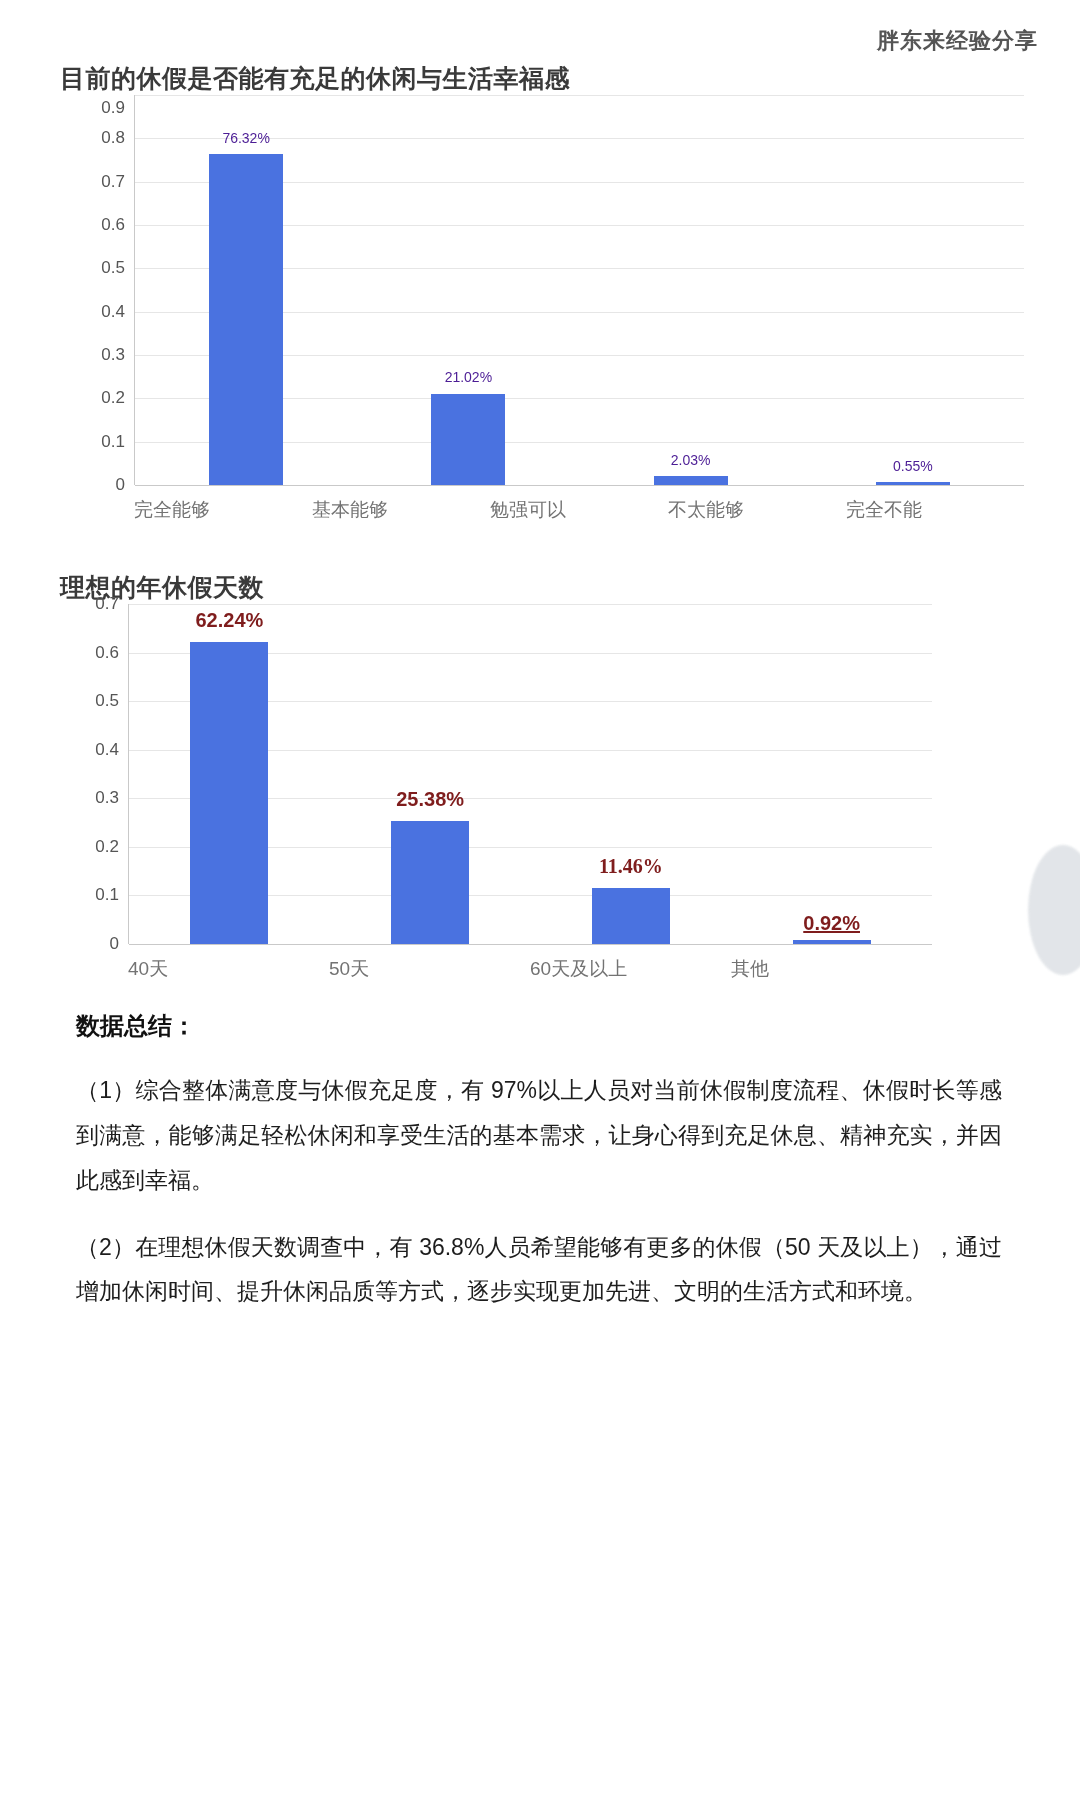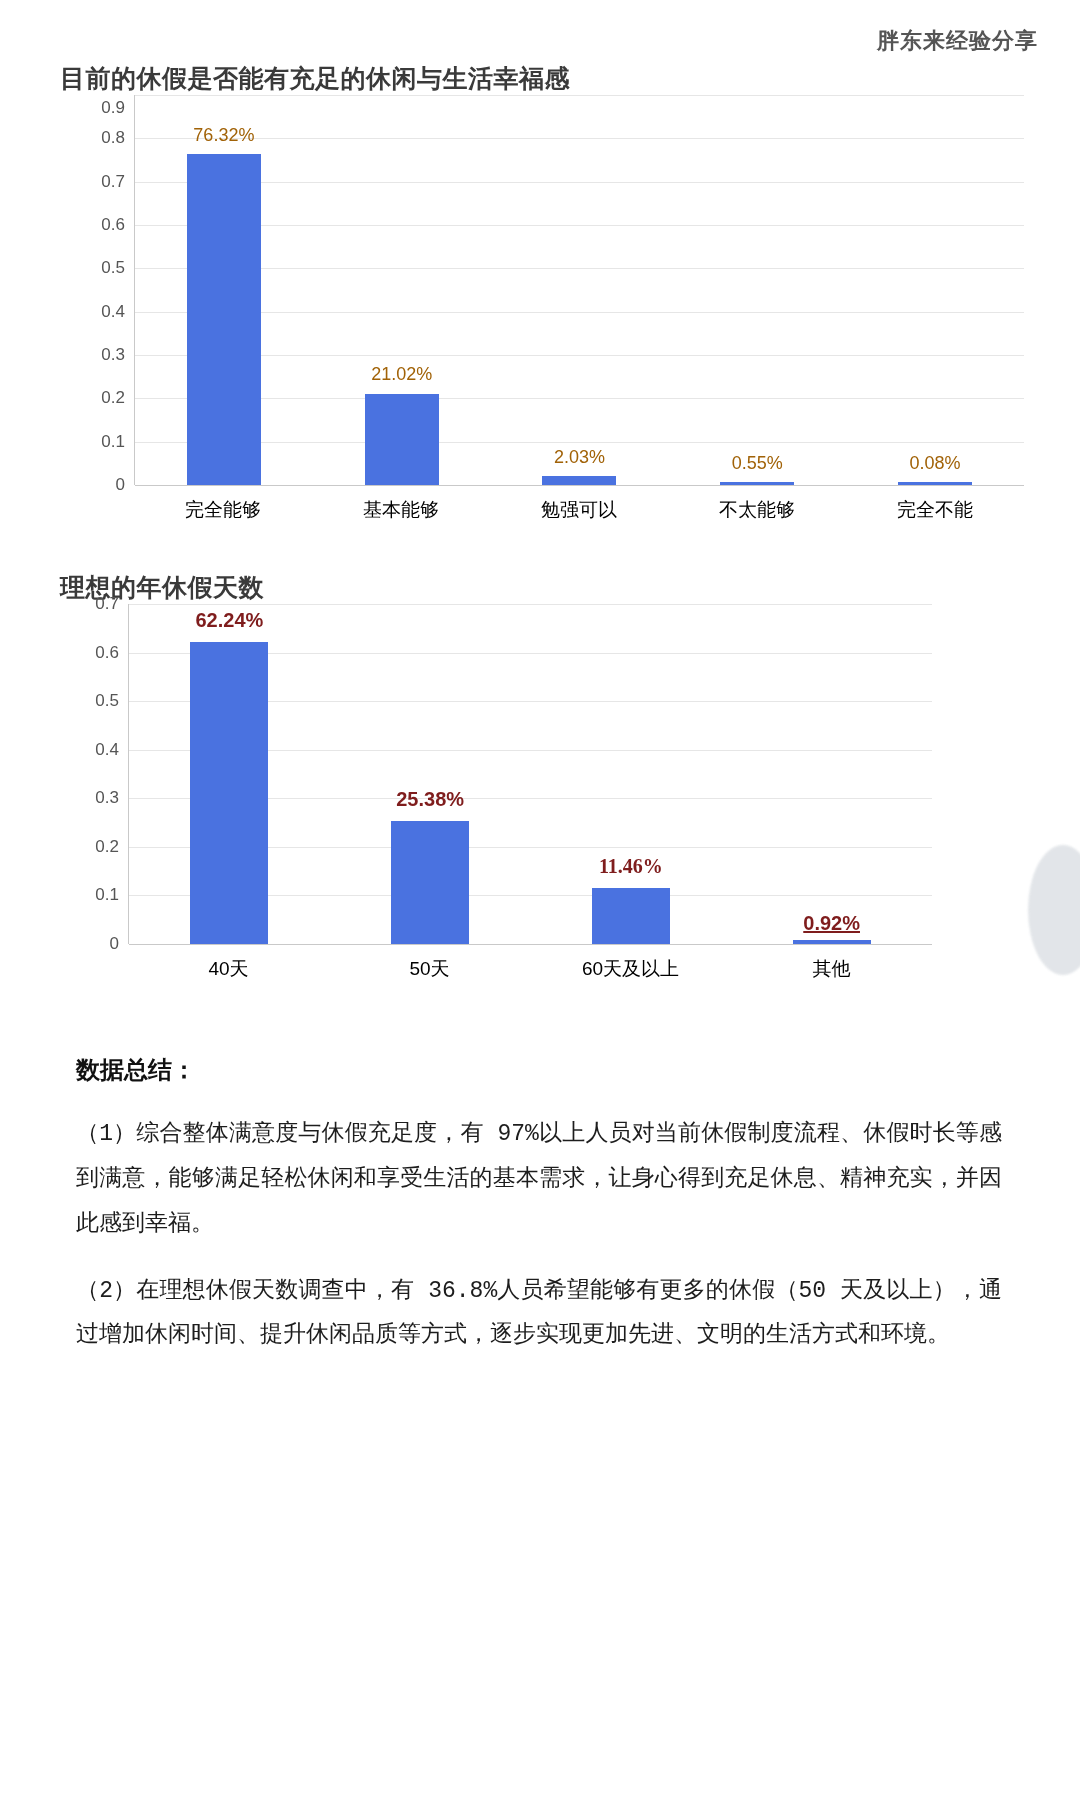--- a/index.html
+++ b/index.html
@@ -99,41 +99,40 @@
     flex: 1 1 0;
     display: flex;
     flex-direction: column;
     align-items: center;
     justify-content: flex-end;
     height: 100%;
     position: relative;
   }
   .bar-value {
     position: absolute;
-    font-size: 18px;
-    color: #a16207;
+    font-size: 14px;
+    color: #4c1d95;
     white-space: nowrap;
     font-family: "Liberation Sans", sans-serif;
   }
   .bar {
     width: 74px;
     background: #4a72e0;
     background: linear-gradient(180deg,#4f77e6 0%, #4a6fdd 100%);
   }
   .xlabels {
     display: flex;
     margin-left: 96px;
     margin-right: 18px;
     padding-top: 12px;
   }
   .xlabel {
     flex: 1 1 0;
-    text-align: center;
     font-size: 19px;
-    color: #000000;
+    color: #737373;
   }
 
   
   #chart2 .bar { width: 78px; }
   #chart2 .bar-value { font-size: 20px; font-weight: bold; color: #7f1d1d; }
   #chart2 .plot-wrap { margin-left: 90px; margin-right: 110px; }
   #chart2 .xlabels { margin-left: 90px; margin-right: 110px; }
   #chart2 .xlabel { font-size: 19px; }
 
   
@@ -197,24 +196,20 @@
               <div class="bar" style="height: 91.0867px; background: rgb(74, 114, 224);"></div>
             </div>
             <div class="bar-slot">
               <div class="bar-value" style="bottom: 16.7967px;">2.03%</div>
               <div class="bar" style="height: 8.79667px; background: rgb(74, 114, 224);"></div>
             </div>
             <div class="bar-slot">
               <div class="bar-value" style="bottom: 11px;">0.55%</div>
               <div class="bar" style="height: 3px; background: rgb(74, 114, 224);"></div>
             </div>
-            <div class="bar-slot">
-              <div class="bar-value" style="bottom: 11px;">0.08%</div>
-              <div class="bar" style="height: 3px; background: rgb(74, 114, 224);"></div>
-            </div>
           </div>
         </div>
     </div>
     <div class="xlabels" id="xlab1">
         <div class="xlabel">完全能够</div>
         <div class="xlabel">基本能够</div>
         <div class="xlabel">勉强可以</div>
         <div class="xlabel">不太能够</div>
         <div class="xlabel">完全不能</div>
       </div>
@@ -262,19 +257,19 @@
         </div>
     </div>
     <div class="xlabels" id="xlab2">
         <div class="xlabel">40天</div>
         <div class="xlabel">50天</div>
         <div class="xlabel">60天及以上</div>
         <div class="xlabel">其他</div>
       </div>
   </div>
 
-  <div class="summary" style="margin-top:72px;font-family:Liberation Mono, monospace;">
+  <div class="summary" style="margin-top:28px;">
     <div class="summary-title">数据总结：</div>
     <p class="summary-p">（1）综合整体满意度与休假充足度，有 97%以上人员对当前休假制度流程、休假时长等感到满意，能够满足轻松休闲和享受生活的基本需求，让身心得到充足休息、精神充实，并因此感到幸福。</p>
     <p class="summary-p">（2）在理想休假天数调查中，有 36.8%人员希望能够有更多的休假（50 天及以上），通过增加休闲时间、提升休闲品质等方式，逐步实现更加先进、文明的生活方式和环境。</p>
   </div>
 
 </div>
 
 </body></html>

